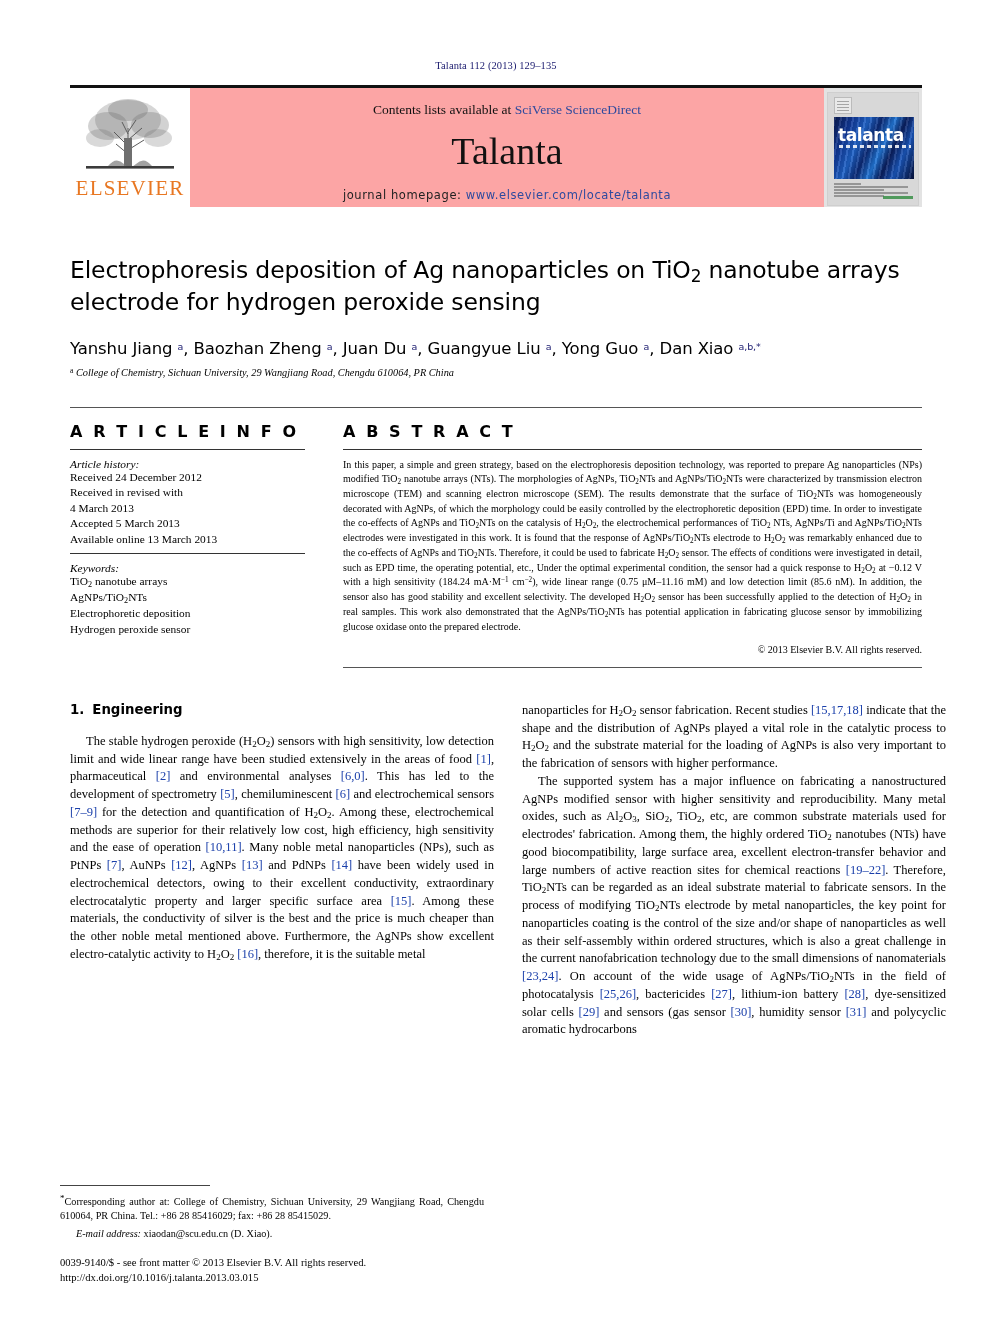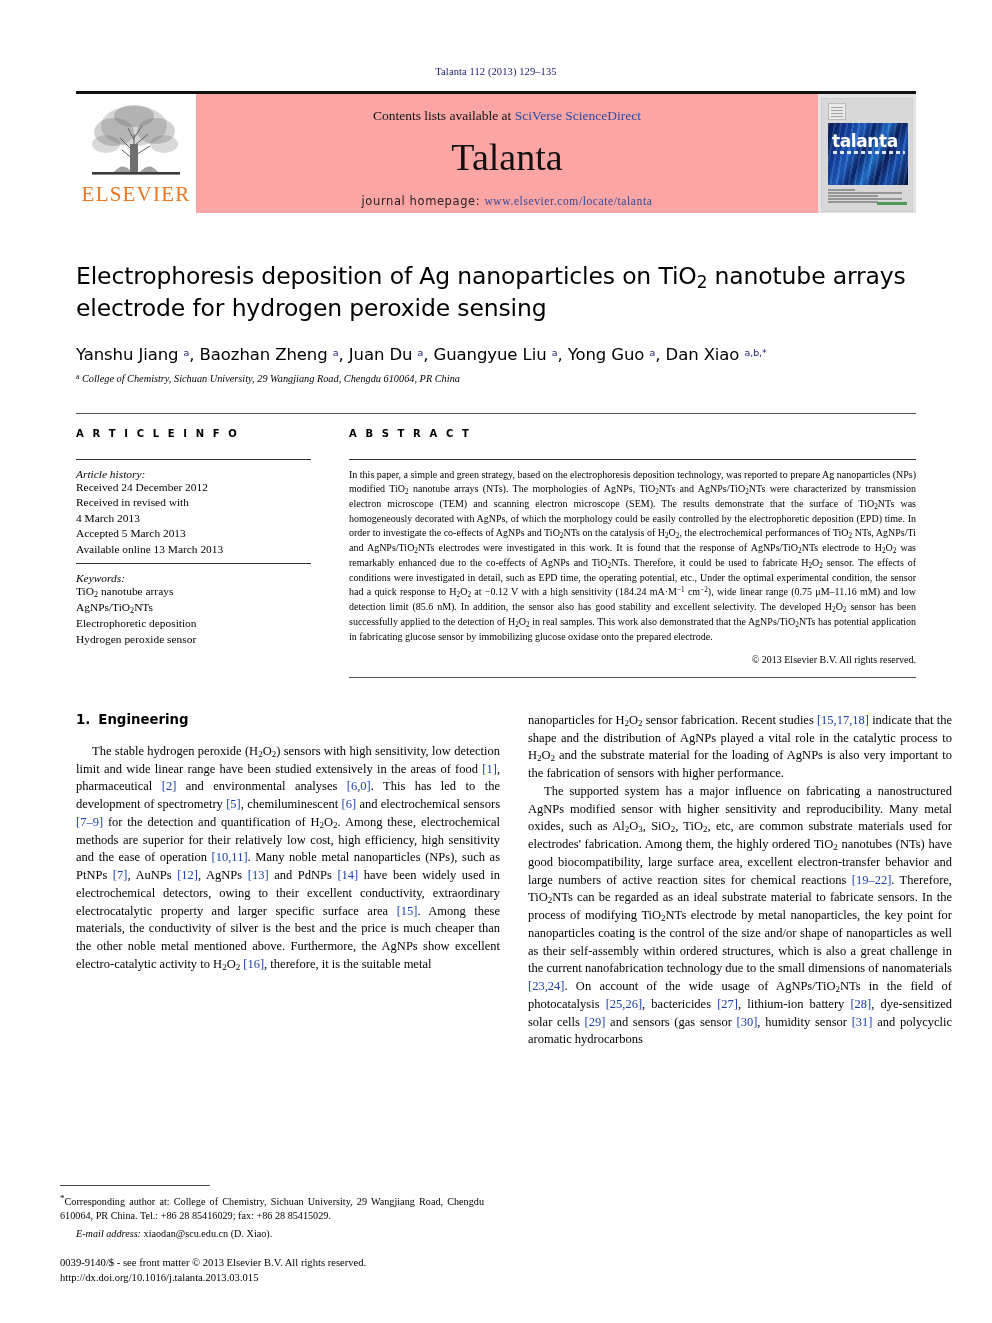--- a/index.html
+++ b/index.html
@@ -6,21 +6,21 @@
   html, body { margin: 0; padding: 0; }
   body {
     width: 992px;
     height: 1323px;
     background: #ffffff;
     font-family: "Liberation Serif", "DejaVu Serif", serif;
     color: #000000;
     position: relative;
     overflow: hidden;
   }
-  .page { position: relative; width: 992px; height: 1323px; padding: 16px; }
+  .page { position: relative; width: 992px; height: 1323px; padding: 10px; }
 
   
   .running-head {
     text-align: center;
     font-size: 10.5px;
     color: #1a1a6e;
     padding-top: 50px;
     letter-spacing: .1px;
     font-family: "Liberation Serif", serif;
   }
@@ -70,21 +70,21 @@
     font-family: "Liberation Serif", serif;
     color: #111;
   }
   .homepage-line {
     font-family: "DejaVu Sans", sans-serif;
     font-size: 11.5px;
     letter-spacing: .6px;
     margin-top: 18px;
     color: #222;
   }
-  .homepage-line .url { color: #2e4a9e; font-family: Liberation Serif, serif; }
+  .homepage-line .url { color: #2e4a9e; }
   .mast-cover {
     width: 98px;
     flex: 0 0 98px;
     background: #e3e3e3;
     padding: 4px 3px 3px 3px;
     display: flex;
     align-items: flex-start;
     justify-content: center;
   }
   .cover-inner {
@@ -182,23 +182,23 @@
     border-top: 1px solid #555;
     display: flex;
     padding-top: 14px;
   }
   .col-info { width: 255px; flex: 0 0 255px; padding-right: 20px; }
   .col-abstract { flex: 1 1 auto; padding-left: 18px; }
 
   .sec-label {
     font-family: "DejaVu Sans", sans-serif;
     font-weight: bold;
-    font-size: 10px;
+    font-size: 16px;
     letter-spacing: 2.6px;
-    margin-bottom: 20px;
+    margin-bottom: 8px;
   }
   .rule { border-top: 1px solid #333; margin: 6px 0 8px 0; }
   .hist-title { font-style: italic; font-size: 11.4px; }
   .hist-line { font-size: 11.4px; line-height: 1.36; }
   .kw-title { font-style: italic; font-size: 11.4px; }
   .kw-line { font-size: 11.4px; line-height: 1.36; }
 
   .abstract-body {
     font-size: 10px;
     line-height: 1.43;

